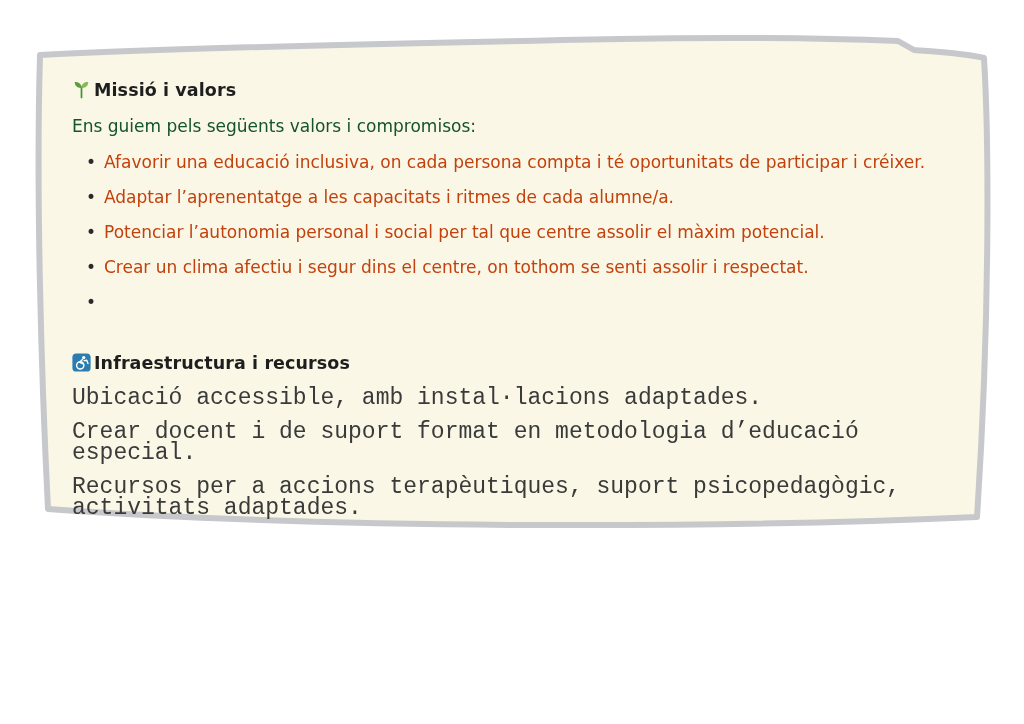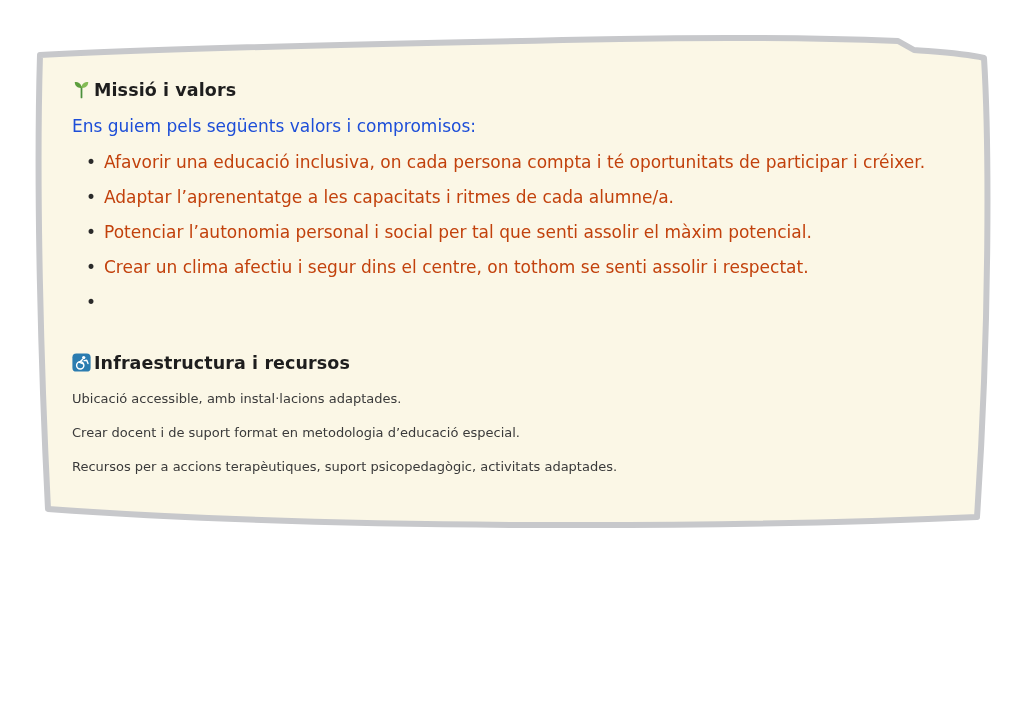--- a/index.html
+++ b/index.html
@@ -38,21 +38,21 @@
   .section-title {
     font-size: 17.5px;
     font-weight: bold;
     color: #1e1e1e;
     letter-spacing: 0.1px;
   }
 
   .intro {
     margin-top: 14px;
     font-size: 17px;
-    color: #1d4ed8;
+    color: #14532d;
     line-height: 21px;
   }
 
   .bullet-list {
     margin-top: 15px;
   }
   .bullet-item {
     display: flex;
     align-items: flex-start;
     margin-bottom: 14px;
@@ -68,23 +68,24 @@
   .bullet-text {
     font-size: 17px;
     color: #c2410c;
     line-height: 21px;
   }
 
   .section-2 { margin-top: 40px; }
 
   .para {
     margin-top: 13px;
-    font-size: 13px;
+    font-size: 23px;
     color: #3a3a3a;
     line-height: 21px;
+    font-family: Liberation Mono, monospace;
   }
   .para:first-of-type { margin-top: 15px; }
 </style>
 </head>
 <body>
 
 <div class="stage">
 
   <svg class="card-border-svg" viewBox="0 0 1024 724" xmlns="http://www.w3.org/2000/svg" aria-hidden="true">
     <path d="M 40 55
@@ -118,21 +119,21 @@
         <div class="bullet-item">
           <span class="bullet-dot">•</span>
           <span class="bullet-text">Afavorir una educació inclusiva, on cada persona compta i té oportunitats de participar i créixer.</span>
         </div>
         <div class="bullet-item">
           <span class="bullet-dot">•</span>
           <span class="bullet-text">Adaptar l’aprenentatge a les capacitats i ritmes de cada alumne/a.</span>
         </div>
         <div class="bullet-item">
           <span class="bullet-dot">•</span>
-          <span class="bullet-text">Potenciar l’autonomia personal i social per tal que senti assolir el màxim potencial.</span>
+          <span class="bullet-text">Potenciar l’autonomia personal i social per tal que centre assolir el màxim potencial.</span>
         </div>
         <div class="bullet-item">
           <span class="bullet-dot">•</span>
           <span class="bullet-text">Crear un clima afectiu i segur dins el centre, on tothom se senti assolir i respectat.</span>
         </div>
         <div class="bullet-item">
           <span class="bullet-dot">•</span>
         </div>
       </div>
     </div>

